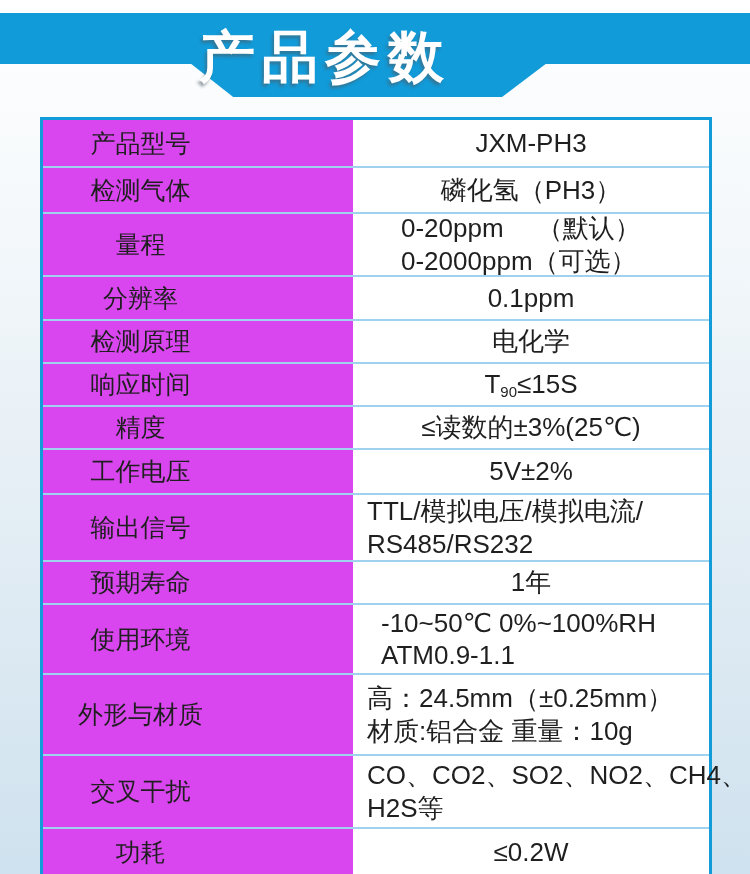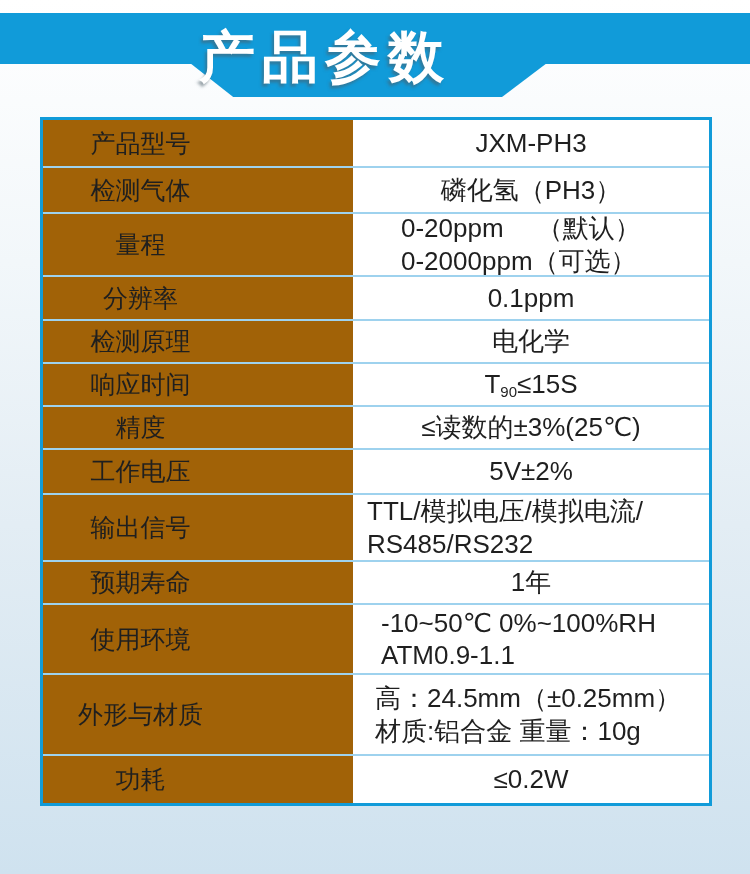--- a/index.html
+++ b/index.html
@@ -34,36 +34,36 @@
     border:3px solid #119bd9;
     background:#ffffff;
   }
   .row{
     display:flex;align-items:stretch;
     border-bottom:2px solid #9ed2ee;
   }
   .row:last-child{border-bottom:none;}
   .cell-label{
     width:310px;flex:0 0 310px;
-    background:#a16207;
+    background:#d946ef;
     display:flex;align-items:center;justify-content:center;
     padding-right:115px;box-sizing:border-box;
     font-size:25px;color:#1f1f1f;
   }
   .cell-value{
     flex:1;
     display:flex;flex-direction:column;justify-content:center;
     font-size:26px;color:#1f1f1f;line-height:1.25;
     box-sizing:border-box;
   }
   .v-center{align-items:center;text-align:center;}
   .v-left{align-items:flex-start;padding-left:14px;}
   .pad-xl{padding-left:48px;}
   .pad-lg{padding-left:28px;}
-  .pad-sm{padding-left:22px;}
+  .pad-sm{padding-left:14px;}
   .h46{height:46px;} .h44{height:44px;} .h61{height:61px;text-align:right;} .h42{height:42px;}
   .h41{height:41px;} .h43{height:43px;} .h65{height:65px;} .h68{height:68px;}
   .h79{height:79px;} .h71{height:71px;} .h47{height:47px;}
   sub.t-sub{font-size:15px;vertical-align:baseline;position:relative;top:4px;}
   .nw{white-space:pre;}
 </style>
 </head>
 <body>
 
 <div class="banner">
@@ -141,19 +141,26 @@
   </div>
 
   <div class="row h79">
     <div class="cell-label">外形与材质</div>
     <div class="cell-value v-left pad-sm">
       <span class="nw">高：24.5mm（±0.25mm）</span>
       <span class="nw">材质:铝合金 重量：10g</span>
     </div>
   </div>
 
+  <div class="row h71">
+    <div class="cell-label">交叉干扰</div>
+    <div class="cell-value v-left">
+      <span class="nw">CO、CO2、SO2、NO2、CH4、</span>
+      <span class="nw">H2S等</span>
+    </div>
+  </div>
 
   <div class="row h47">
     <div class="cell-label">功耗</div>
     <div class="cell-value v-center">≤0.2W</div>
   </div>
 
 </div>
 
 </body></html>

